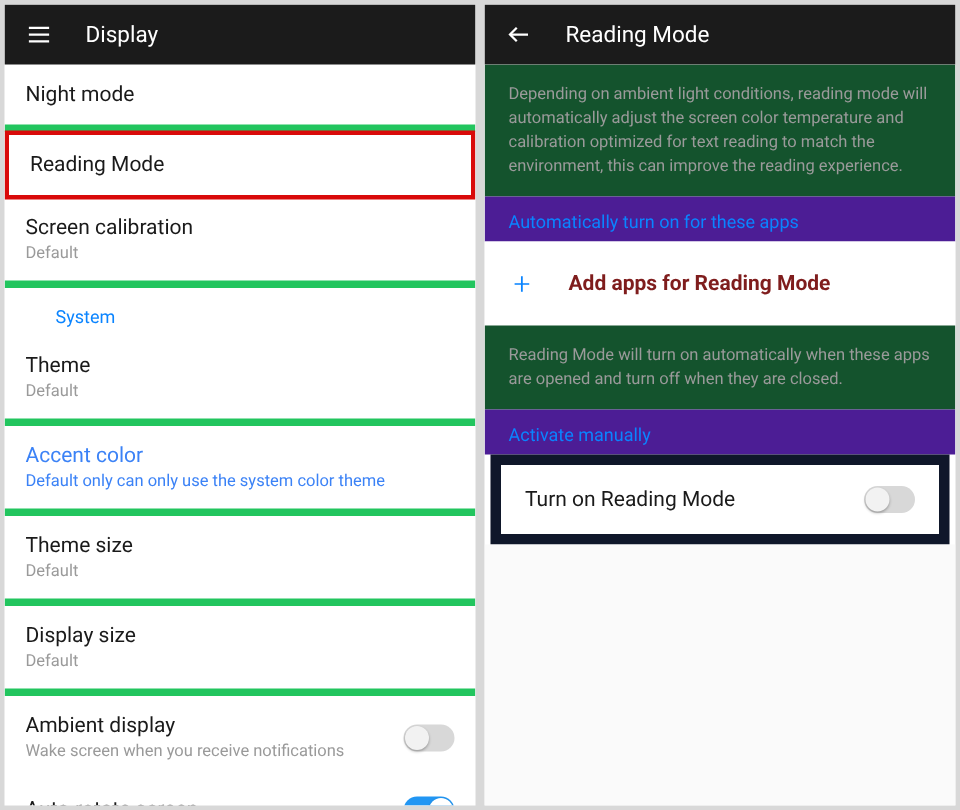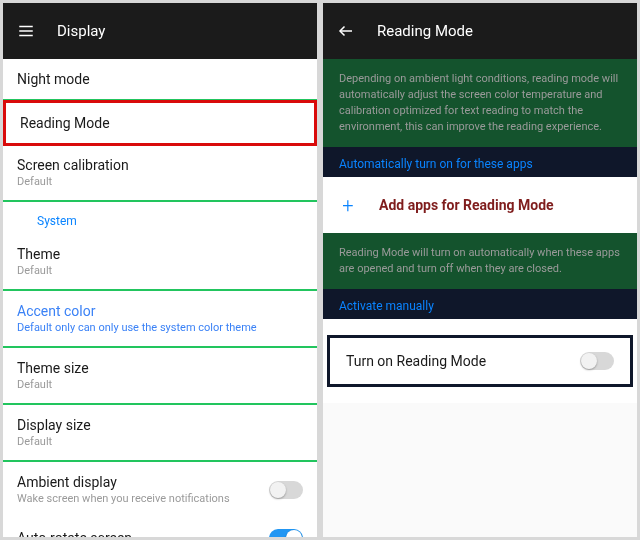--- a/index.html
+++ b/index.html
@@ -16,40 +16,40 @@
     background: #fff;
     flex: 1;
     display: flex;
     flex-direction: column;
     overflow: hidden;
     position: relative;
   }
   .header {
     background: #1b1b1b;
     color: #fff;
-    height: 56px;
+    height: 40px;
     display: flex;
     align-items: center;
     padding: 0 14px;
     gap: 22px;
     font-size: 15px;
   }
   .icon-hamburger, .icon-back {
     width: 18px;
     height: 18px;
     display: flex;
     align-items: center;
     justify-content: center;
     cursor: pointer;
   }
   .icon-hamburger svg, .icon-back svg { width: 18px; height: 18px; }
   .content { flex: 1; overflow: hidden; }
   .item {
     padding: 12px 14px;
-    border-bottom: 2px solid #22c55e;
+    border-bottom: 5px solid #22c55e;
     cursor: pointer;
     position: relative;
     display: flex;
     align-items: center;
     justify-content: space-between;
   }
   .item .texts { display: flex; flex-direction: column; gap: 2px; }
   .item-title { font-size: 14px; color: #1a1a1a; }
   .item-sub { font-size: 11px; color: #9a9a9a; }
   .item.disabled .item-title,
@@ -79,43 +79,43 @@
     font-size: 11px;
     color: #9a9a9a;
     padding: 12px 16px;
     line-height: 1.45;
     background: #14532d;
   }
   .link-header {
     font-size: 12px;
     color: #0a84ff;
     padding: 10px 16px 6px 16px;
-    background: #0f172a;
+    background: #4c1d95;
   }
   .add-row {
     display: flex;
     align-items: center;
     gap: 22px;
     padding: 16px 16px;
     background: #fff;
     cursor: pointer;
   }
   .plus-icon { color: #0a84ff; font-size: 20px; font-weight: 300; width: 18px; text-align: center; }
   .add-row .label { font-size: 14px; color: #7f1d1d; font-weight: bold; }
   .toggle-row {
     display: flex;
     align-items: center;
     justify-content: space-between;
     padding: 14px 16px;
     background: #fff;
   }
   .toggle-row .label { font-size: 14px; color: #1a1a1a; }
   .right-highlight {
-    border: 3px solid #0f172a;
-    margin: 16px 4px;
+    border: 7px solid #0f172a;
+    margin: 0 4px;
   }
   .spacer-gray { background: #fafafa; flex: 1; }
 </style>
 </head>
 <body>
 
 <div class="pane">
   <div class="header">
     <span class="icon-hamburger">
       <svg viewBox="0 0 24 24" fill="none" stroke="#fff" stroke-width="2">

